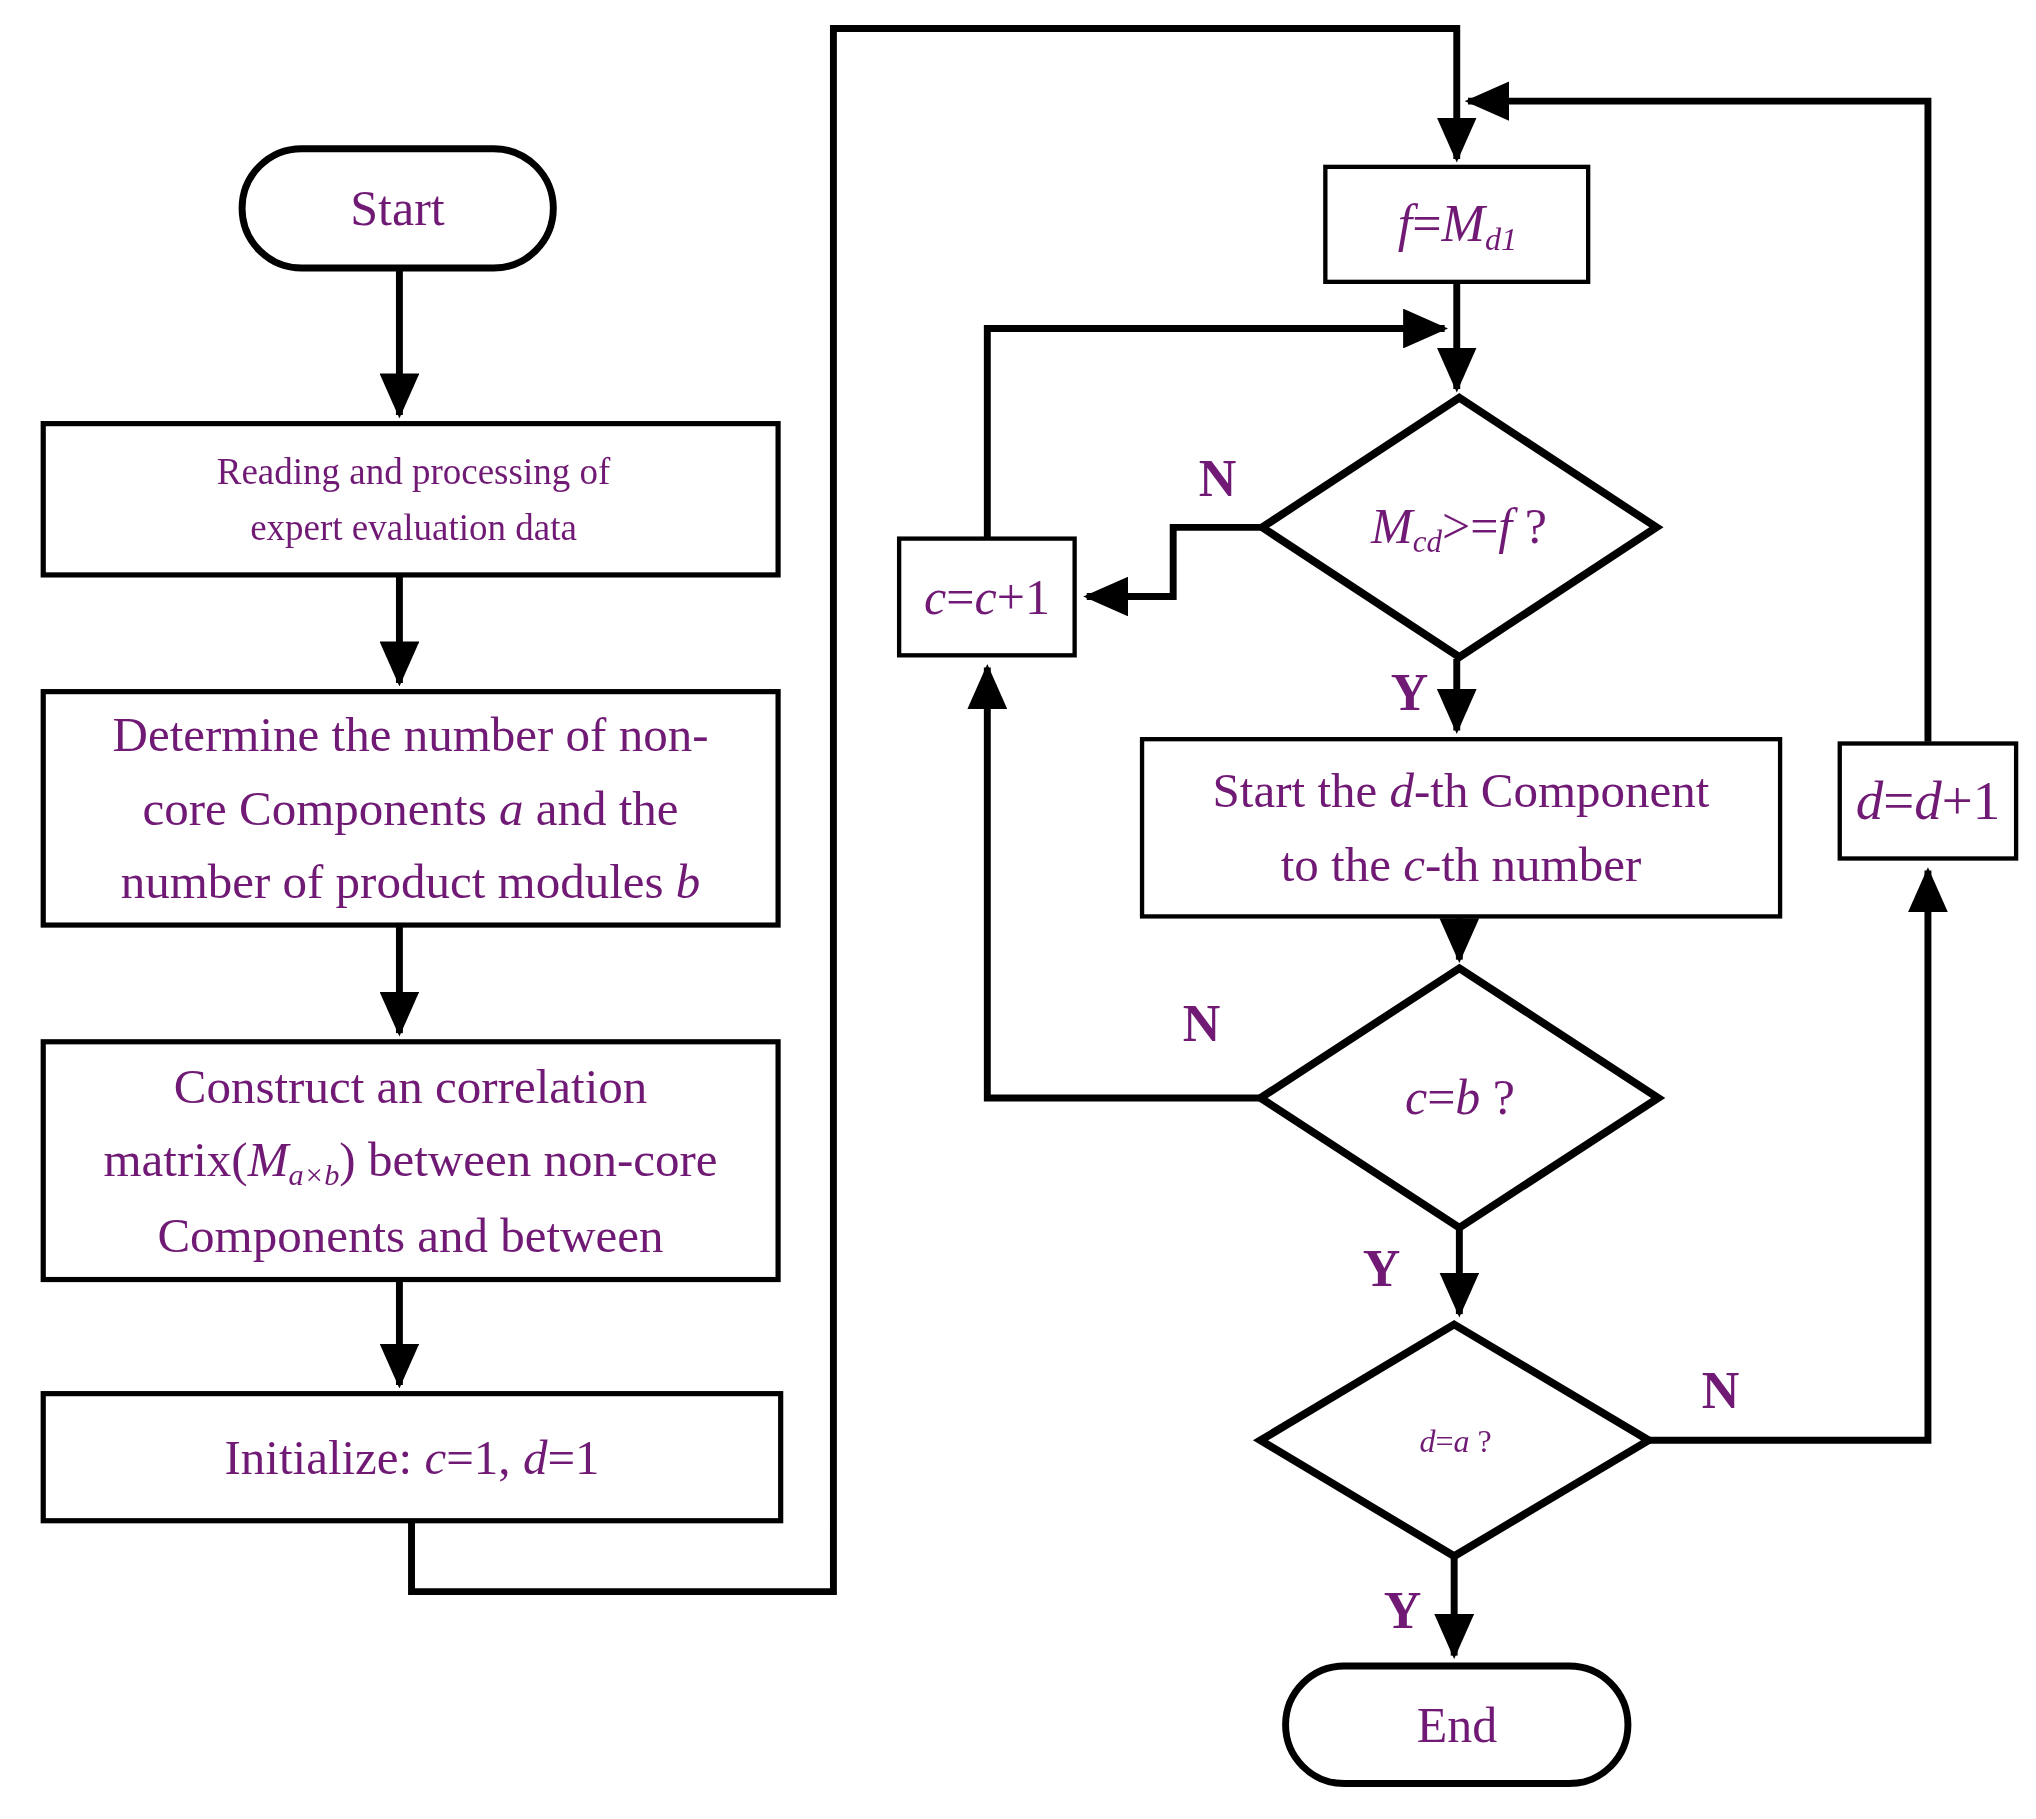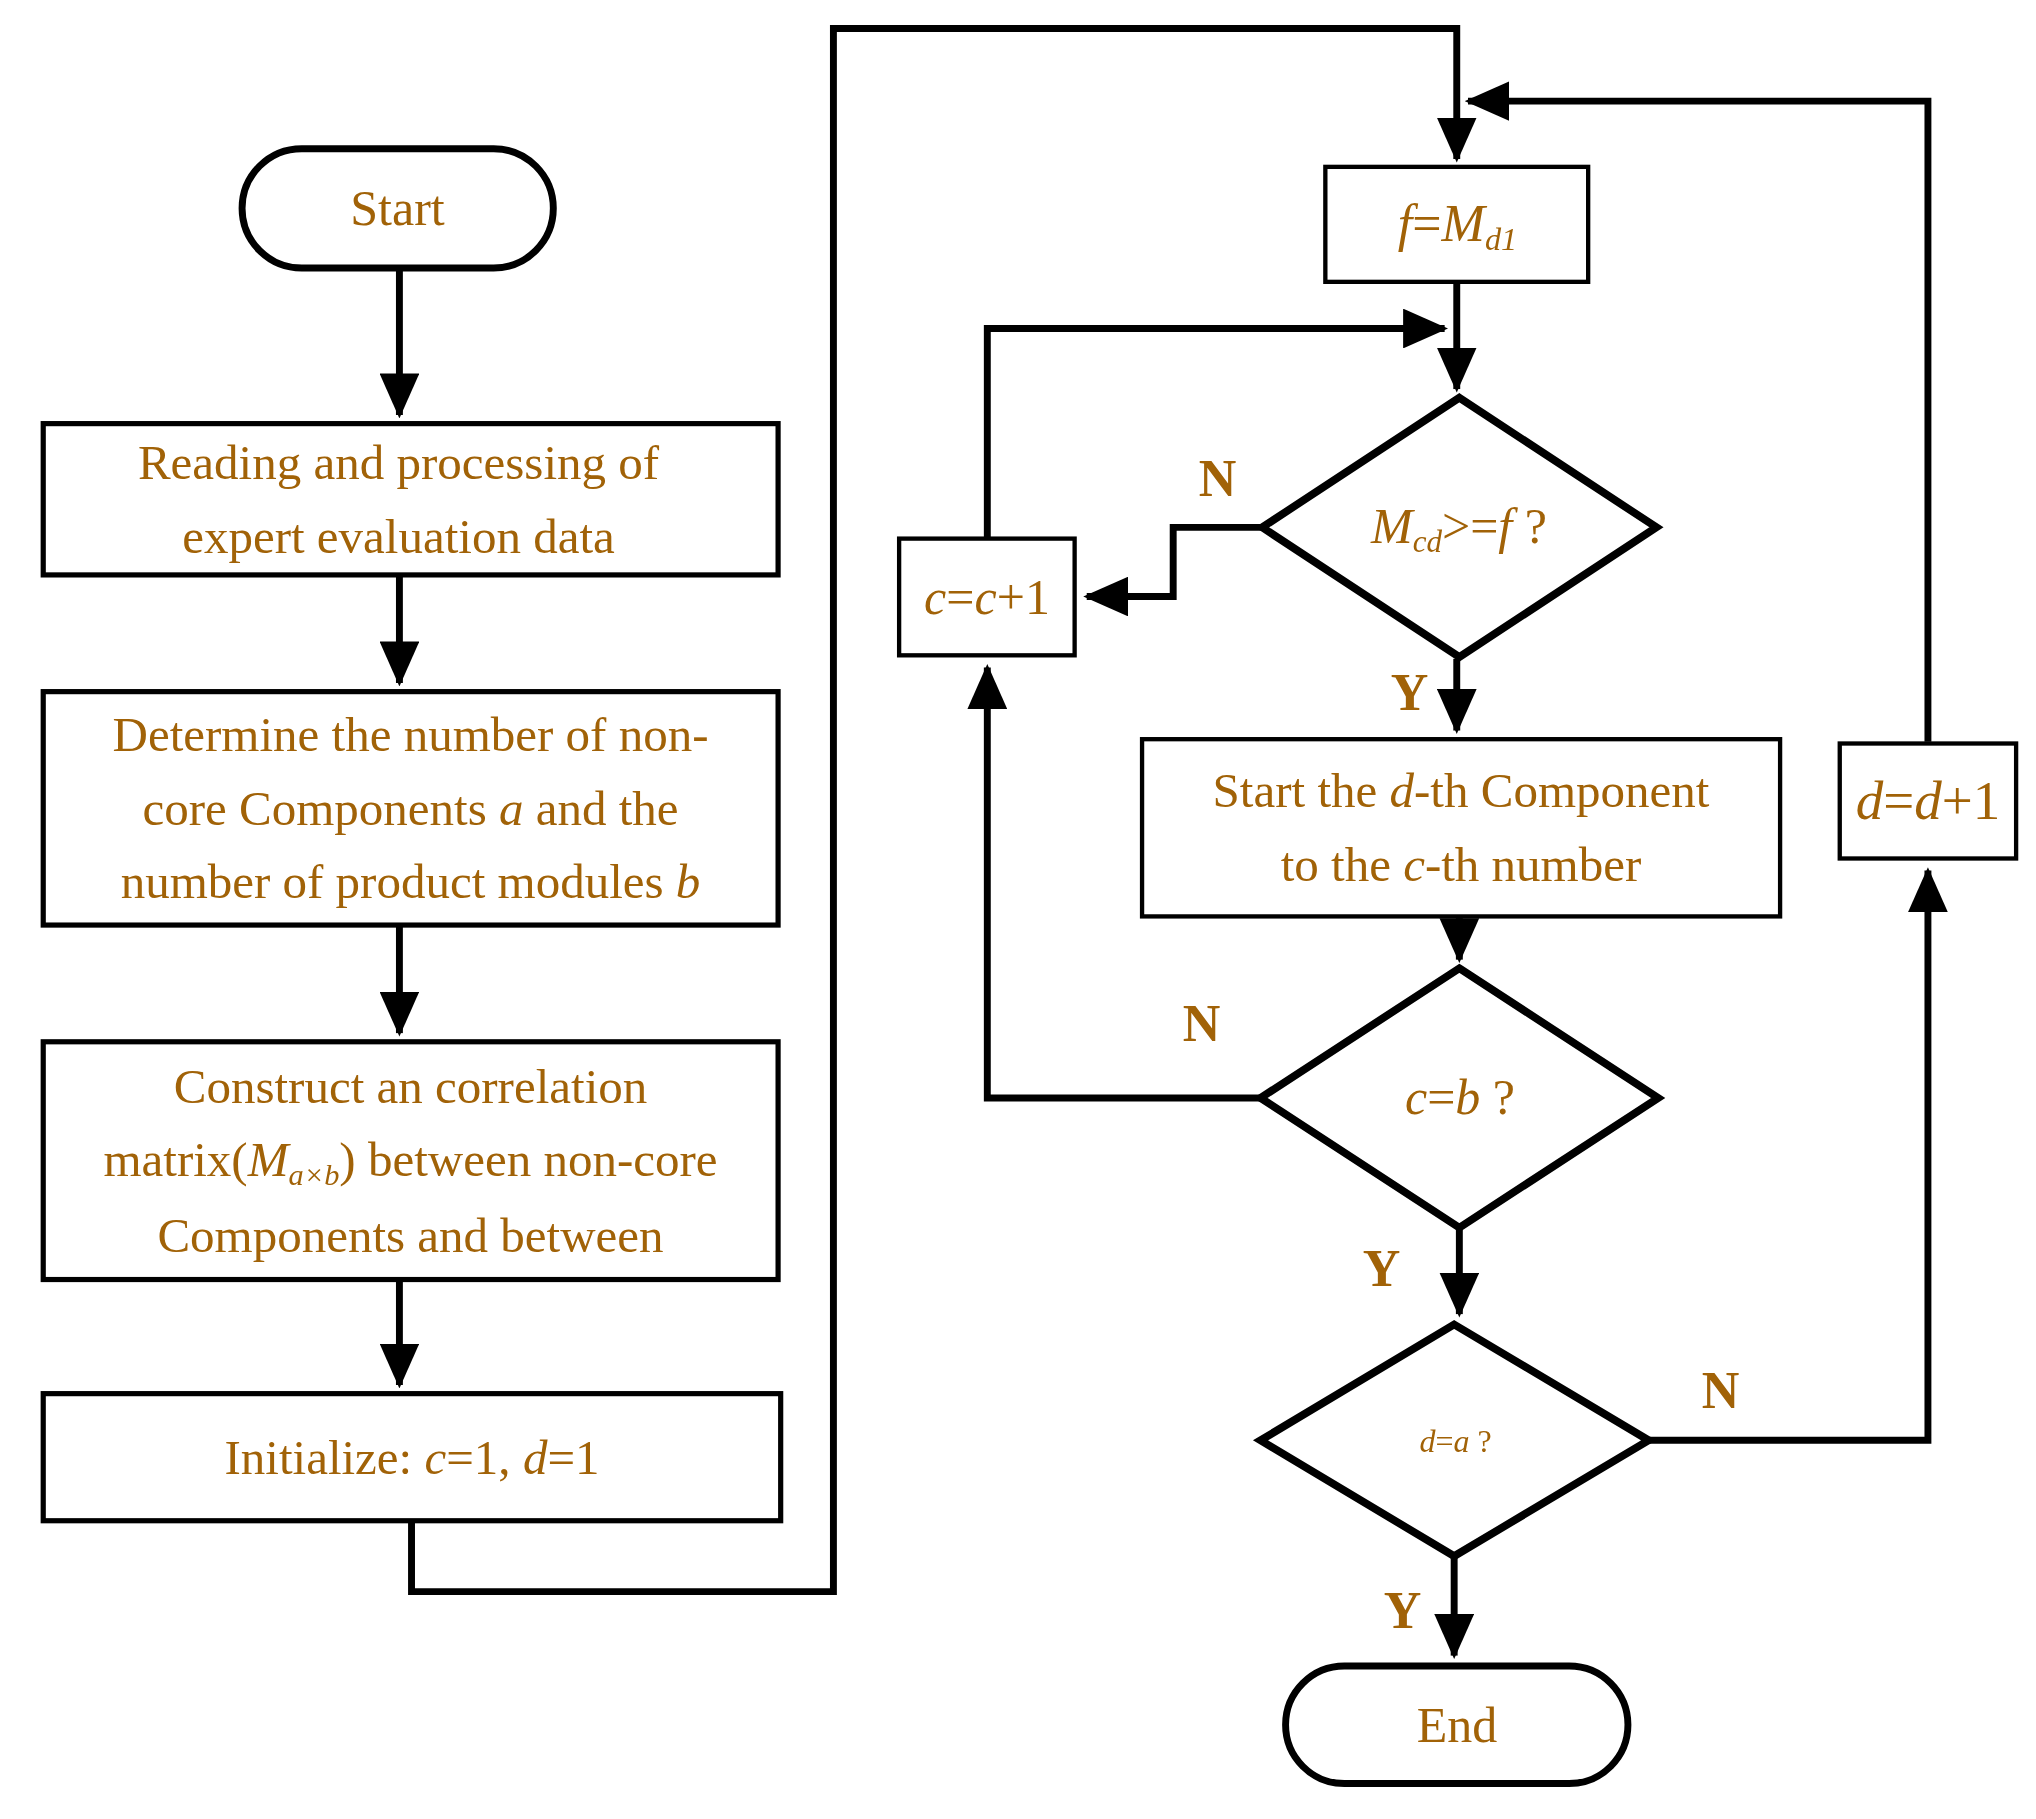--- a/index.html
+++ b/index.html
@@ -1,18 +1,18 @@
 <!DOCTYPE html>
 <html style="font-size:14px"><head>
 <meta charset="utf-8">
 <style>
   html,body{margin:0;padding:0;background:#ffffff;}
   body{width:2036px;height:1819px;}
   .stage{
-    position:relative;width:2004px;height:1819px;background:#ffffff;color:#a16207;
+    position:relative;width:2004px;height:1819px;background:#ffffff;color:#701a75;
     font-family:"Liberation Serif","DejaVu Serif",serif;
   }
   .stage svg{position:absolute;left:0;top:0;}
   .label{
     position:absolute;display:flex;flex-direction:column;justify-content:center;
     align-items:center;text-align:center;line-height:1.5;
   }
   .ln{display:block;white-space:nowrap;}
   .v{font-style:italic;}
   .sub{font-size:0.62em;font-style:italic;vertical-align:-0.28em;letter-spacing:0;}
@@ -65,21 +65,21 @@
       <polygon points="1682,1532 1907,1666 1682,1800 1458,1666" stroke-width="9"></polygon>
       <rect x="2128" y="860" width="204" height="133" stroke-width="5"></rect>
       <rect x="1487" y="1927" width="396" height="136" rx="68" ry="68" stroke-width="8"></rect>
     </g>
   </svg>
 
   <div class="label" style="left:242px;top:149px;width:311px;height:119px;font-size:50px">
     <div class="ln"><span>Start</span></div>
   </div>
 
-  <div class="label" style="left:31px;top:424px;width:735px;height:151px;font-size:49px">
+  <div class="label" style="left:46px;top:424px;width:735px;height:151px;font-size:37px">
     <div class="ln"><span>Reading and processing of</span></div>
     <div class="ln"><span>expert evaluation data</span></div>
   </div>
 
   <div class="label" style="left:43px;top:692px;width:735px;height:233px;font-size:49px">
     <div class="ln"><span>Determine the number of non-</span></div>
     <div class="ln"><span>core Components </span><span class="v">a</span><span> and the</span></div>
     <div class="ln"><span>number of product modules </span><span class="v">b</span></div>
   </div>
 

